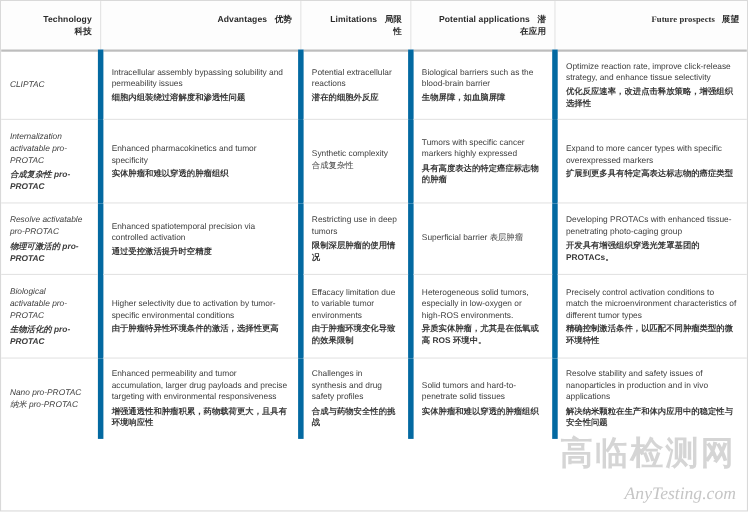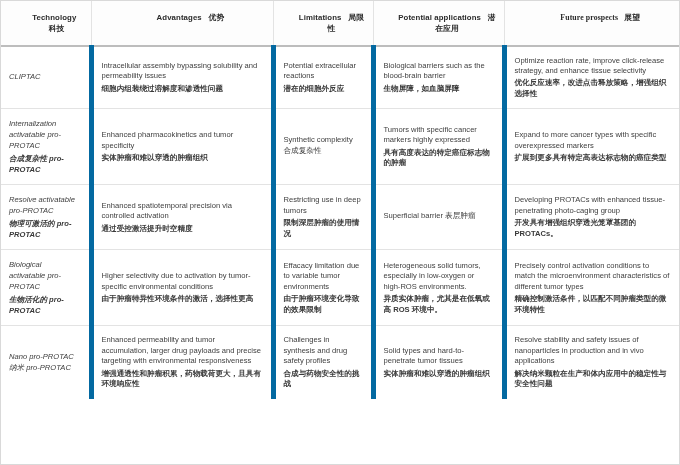--- a/index.html
+++ b/index.html
@@ -34,21 +34,21 @@
     line-height: 1.38;
   }
 
   table.comparison col.c1 { width: 90px; }
   table.comparison col.c2 { width: 182px; }
   table.comparison col.c3 { width: 100px; }
   table.comparison col.c4 { width: 131px; }
   table.comparison col.c5 { width: 175px; }
 
   thead th {
-    text-align: center;
+    text-align: right;
     vertical-align: top;
     font-weight: bold;
     font-size: 7.8px;
     color: #2b2b2b;
     padding: 12px 7px 10px 24px;
     border-right: 1px solid #e3e3e3;
     border-bottom: 2px solid #bdbdbd;
     background: #fdfdfd;
     letter-spacing: 0.1px;
   }
@@ -247,25 +247,29 @@
         </td>
         <td>
           <span class="en-line">Enhanced permeability and tumor accumulation, larger drug payloads and precise targeting with environmental responsiveness</span>
           <span class="zh-line">增强通透性和肿瘤积累，药物载荷更大，且具有环境响应性</span>
         </td>
         <td>
           <span class="en-line">Challenges in synthesis and drug safety profiles</span>
           <span class="zh-line">合成与药物安全性的挑战</span>
         </td>
         <td>
-          <span class="en-line">Solid types and hard-to-penetrate tumor tissues</span>
+          <span class="en-line">Solid tumors and hard-to-penetrate solid tissues</span>
           <span class="zh-line">实体肿瘤和难以穿透的肿瘤组织</span>
         </td>
         <td>
           <span class="en-line">Resolve stability and safety issues of nanoparticles in production and in vivo applications</span>
           <span class="zh-line">解决纳米颗粒在生产和体内应用中的稳定性与安全性问题</span>
         </td>
       </tr>
 
     </tbody>
   </table>
 
+  <div class="watermark">
+    <div class="wm-cn">高临检测网</div>
+    <div class="wm-en">AnyTesting.com</div>
+  </div>
 </div>
 
 </body></html>

